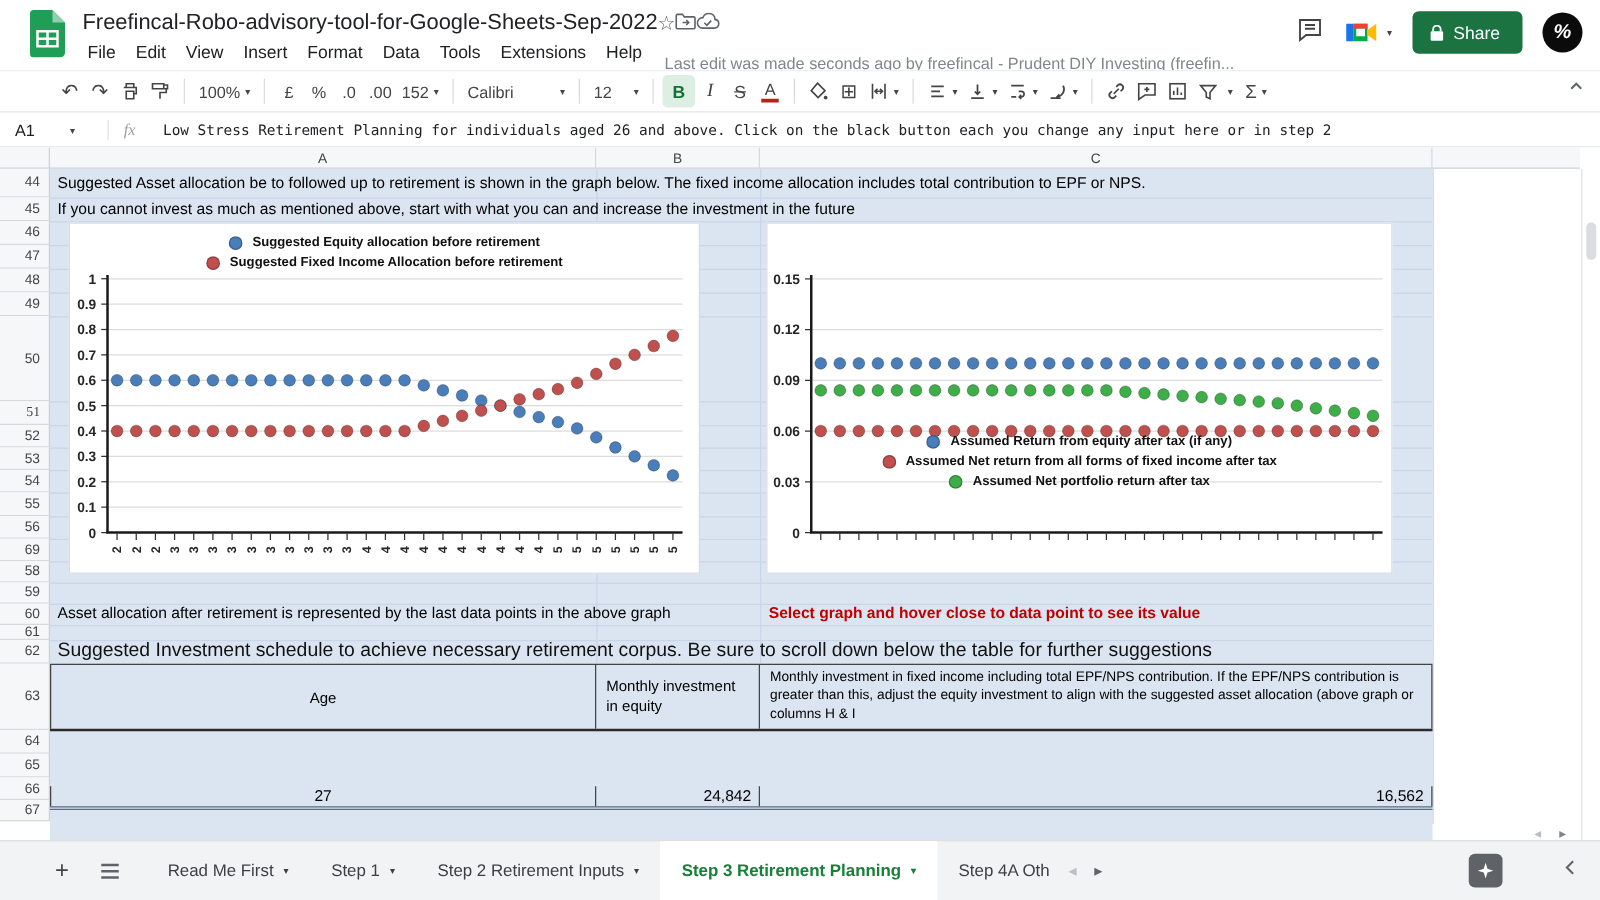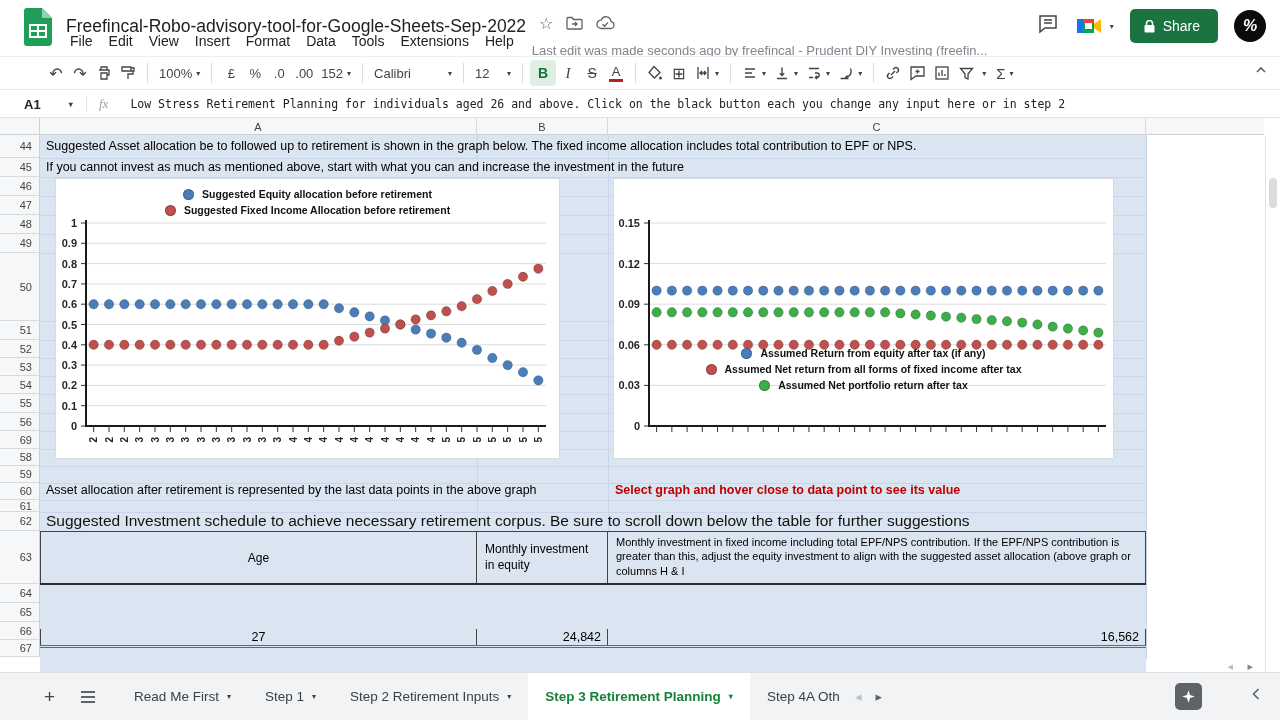--- a/index.html
+++ b/index.html
@@ -3,21 +3,21 @@
 <meta charset="utf-8">
 <style>
   * { margin:0; padding:0; box-sizing:border-box; }
   html,body { width:1280px; height:720px; overflow:hidden; background:#fff;
     font-family:"Liberation Sans", sans-serif; }
   .app { position:relative; width:1280px; height:720px; background:#fff; }
 
   
   .topbar { position:absolute; left:0; top:0; width:1280px; height:56px; background:#fff; }
   .logo { position:absolute; left:24px; top:8px; }
-  .titlerow { position:absolute; left:66px; top:16px; height:28px; display:flex; align-items:flex-start; gap:13px; }
+  .titlerow { position:absolute; left:66px; top:0; height:28px; display:flex; align-items:flex-end; }
   .doc-title { font-size:17.5px; color:#202124; white-space:nowrap; }
   .t-ico { color:#5f6368; font-size:16px; line-height:1; cursor:pointer; }
   .menurow { position:absolute; left:62px; top:30px; height:22px; display:flex; align-items:center; }
   .menu-item { font-size:14px; color:#202124; padding:1px 8px; border-radius:4px; cursor:pointer; }
   .last-edit { margin-left:10px; font-size:13px; color:#80868b; text-decoration:underline;
     white-space:nowrap; overflow:hidden; text-overflow:ellipsis; max-width:472px; cursor:pointer;margin-top:19px; }
   .tb-right { position:absolute; right:14px; top:6px; height:40px; display:flex; align-items:center; gap:16px; }
   .share-btn { display:flex; align-items:center; gap:8px; background:#1a7340; color:#fff;
     height:34px; padding:0 18px 0 14px; border-radius:5px; font-size:14px; cursor:pointer; }
   .avatar { width:32px; height:32px; border-radius:50%; background:#0b0b0b; color:#fff;
@@ -35,21 +35,21 @@
   .bold-btn { background:#ddeee3; color:#137333; font-weight:bold; font-size:14px; width:26px; }
   .italic-btn { font-style:italic; font-family:"Liberation Serif", serif; font-size:15px; }
   .strike-btn { text-decoration:line-through; font-size:14px; }
   .tc-a { display:flex; flex-direction:column; align-items:center; line-height:1; }
   .tc-a .abar { width:14px; height:3px; background:#b3231c; margin-top:1px; }
   .collapse-btn { position:absolute; right:12px; top:62px; color:#5f6368; cursor:pointer; }
 
   
   .fbar { position:absolute; left:0; top:91px; width:1280px; height:27px; background:#fff;
     border-bottom:1px solid #e0e3e7; display:flex; align-items:center; }
-  .namebox { width:86px; padding-left:24px; font-size:13px; color:#202124; display:flex; align-items:center; gap:24px; cursor:pointer;font-weight:bold; }
+  .namebox { width:86px; padding-left:12px; font-size:13px; color:#202124; display:flex; align-items:center; gap:24px; cursor:pointer; }
   .fx { font-style:italic; color:#9aa0a6; font-size:13px; font-family:"Liberation Serif", serif; padding:0 14px 0 12px; border-left:1px solid #e0e3e7; }
   .fvalue { font-family:"DejaVu Sans Mono", monospace; font-size:11.5px; color:#202124; white-space:nowrap;
     padding-left:8px; overflow:hidden; }
 
   
   .grid { position:absolute; left:0; top:118px; width:1280px; height:554px; background:#fff; overflow:hidden; }
   .colhead { position:absolute; left:0; top:0; width:1264px; height:17px; background:#f6f7f8; border-bottom:1px solid #cdd1d6; }
   .colcell { position:absolute; top:0; height:17px; font-size:11px; color:#444; display:flex;
     align-items:center; justify-content:center; border-right:1px solid #d7dadd; cursor:pointer; }
   .corner { position:absolute; left:0; top:0; width:40px; height:17px; background:#f6f7f8;
@@ -349,21 +349,21 @@
       </div>
     <div class="corner"></div>
     <div class="rowhead" id="rowhead">
         <div class="rowcell" style="height: 23px;">44</div>
         <div class="rowcell" style="height: 19px;">45</div>
         <div class="rowcell" style="height: 19px;">46</div>
         <div class="rowcell" style="height: 19px;">47</div>
         <div class="rowcell" style="height: 19px;">48</div>
         <div class="rowcell" style="height: 19px;">49</div>
         <div class="rowcell" style="height: 68px;">50</div>
-        <div class="rowcell" style="height: 19px;">51</div>
+        <div class="rowcell" style="height: 19px; font-family: Liberation Serif, serif;">51</div>
         <div class="rowcell" style="height: 18px;">52</div>
         <div class="rowcell" style="height: 18px;">53</div>
         <div class="rowcell" style="height: 18px;">54</div>
         <div class="rowcell" style="height: 19px;">55</div>
         <div class="rowcell" style="height: 18px;">56</div>
         <div class="rowcell" style="height: 18px;">69</div>
         <div class="rowcell" style="height: 17px;">58</div>
         <div class="rowcell" style="height: 17px;">59</div>
         <div class="rowcell" style="height: 17px;">60</div>
         <div class="rowcell" style="height: 12px;">61</div>

